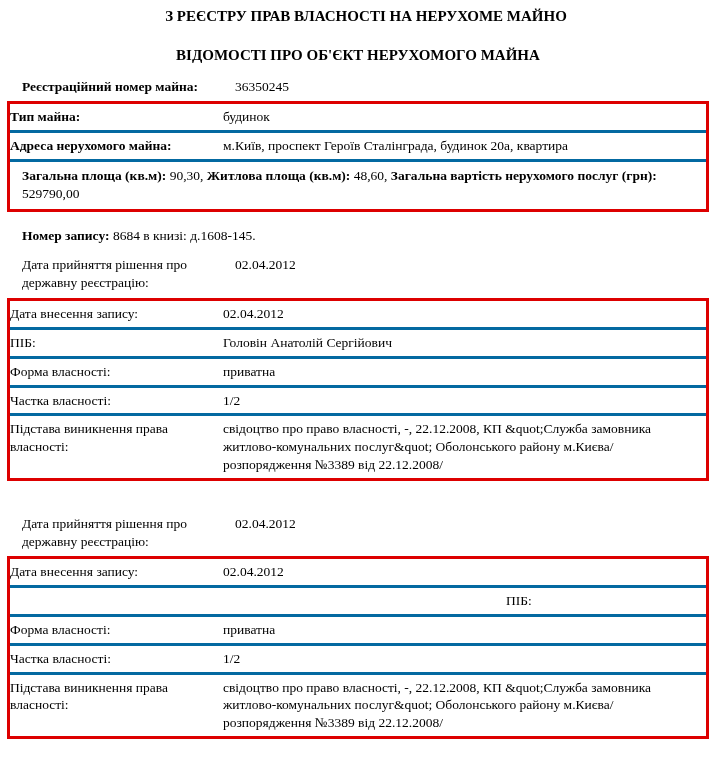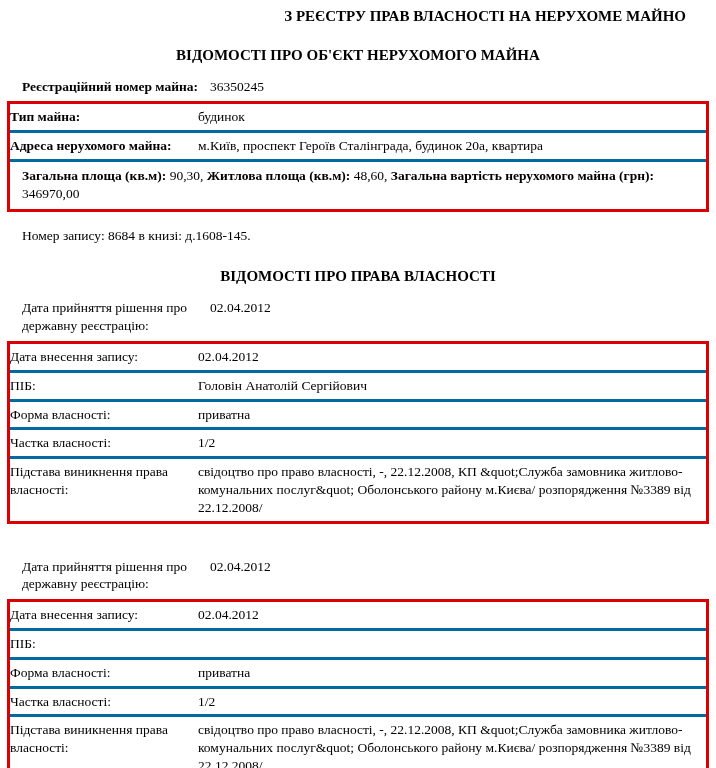--- a/index.html
+++ b/index.html
@@ -5,45 +5,45 @@
   * { box-sizing: border-box; margin: 0; padding: 0; }
   html, body { background: #ffffff; }
   body {
     width: 716px; height: 768px;
     font-family: "Liberation Serif", "DejaVu Serif", serif;
     font-size: 13.5px; line-height: 1.32; color: #000;
     overflow: hidden;
   }
   .doc { padding-top: 5px; }
   .doc-title {
-    text-align: right; font-weight: bold; font-size: 15px;
+    text-align: center; font-weight: bold; font-size: 15px;
     padding: 2px 30px 0 46px;
   }
   .section-heading {
     text-align: center; font-weight: bold; font-size: 15px;
     margin-top: 19px; margin-bottom: 8px;
   }
-  .row { display: flex; padding: 4px 22px 4px 22px; }
+  .row { display: flex; padding: 4px 22px 4px 22px; justify-content: flex-end; }
   .row .lbl { flex: 0 0 188px; padding-right: 8px; }
-  .row .val { flex: 1 1 auto; }
+  .row .val { flex: 1 1 auto; margin-left: 25px; }
   .bold-lbl .lbl { font-weight: bold; }
   .hl-box {
     border: 3px solid #dd0000;
     margin: 2px 7px 2px 7px;
   }
   .hl-box .row { padding-left: 0; padding-right: 12px; }
   .hl-box .row .lbl { flex-basis: 188px; }
   .hl-box .sep { border-top: 3px solid #0369a1; }
   .para {
     padding: 5px 12px 6px 12px;
     font-weight: bold;
   }
   .para .v { font-weight: normal; }
   .inline-row { padding: 4px 22px; }
-  .inline-row .lbl-inline { font-weight: normal; }
+  .inline-row .lbl-inline { font-weight: bold; }
   .entry { margin-top: 4px; }
   .entry + .entry { margin-top: 30px; }
   .mt-sm { margin-top: 3px; }
 </style>
 </head>
 <body>
 
 <div class="doc">
 
   <div class="doc-title">З РЕЄСТРУ ПРАВ ВЛАСНОСТІ НА НЕРУХОМЕ МАЙНО</div>
@@ -62,34 +62,33 @@
     </div>
     <div class="row bold-lbl sep">
       <div class="lbl">Адреса нерухомого майна:</div>
       <div class="val">м.Київ, проспект Героїв Сталінграда, будинок 20а, квартира</div>
     </div>
     <div class="para sep">
       <span>Загальна площа (кв.м):</span>
       <span class="v">90,30,</span>
       <span>Житлова площа (кв.м):</span>
       <span class="v">48,60,</span>
-      <span>Загальна вартість нерухомого майна (грн):</span>
-      <span class="v">346970,00</span>
+      <span>Загальна вартість нерухомого послуг (грн):</span>
+      <span class="v">529790,00</span>
     </div>
   </div>
 
   <div class="row bold-lbl mt-sm">
   </div>
 
   <div class="inline-row">
     <span class="lbl-inline">Номер запису:</span>
     <span>8684 в книзі: д.1608-145.</span>
   </div>
 
-  <div class="section-heading">ВІДОМОСТІ ПРО ПРАВА ВЛАСНОСТІ</div>
 
   <div class="entry">
     <div class="row">
       <div class="lbl">Дата прийняття рішення про державну реєстрацію:</div>
       <div class="val">02.04.2012</div>
     </div>
     <div class="hl-box" style="border-color: rgb(221, 0, 0);">
       <div class="row">
         <div class="lbl">Дата внесення запису:</div>
         <div class="val">02.04.2012</div>

